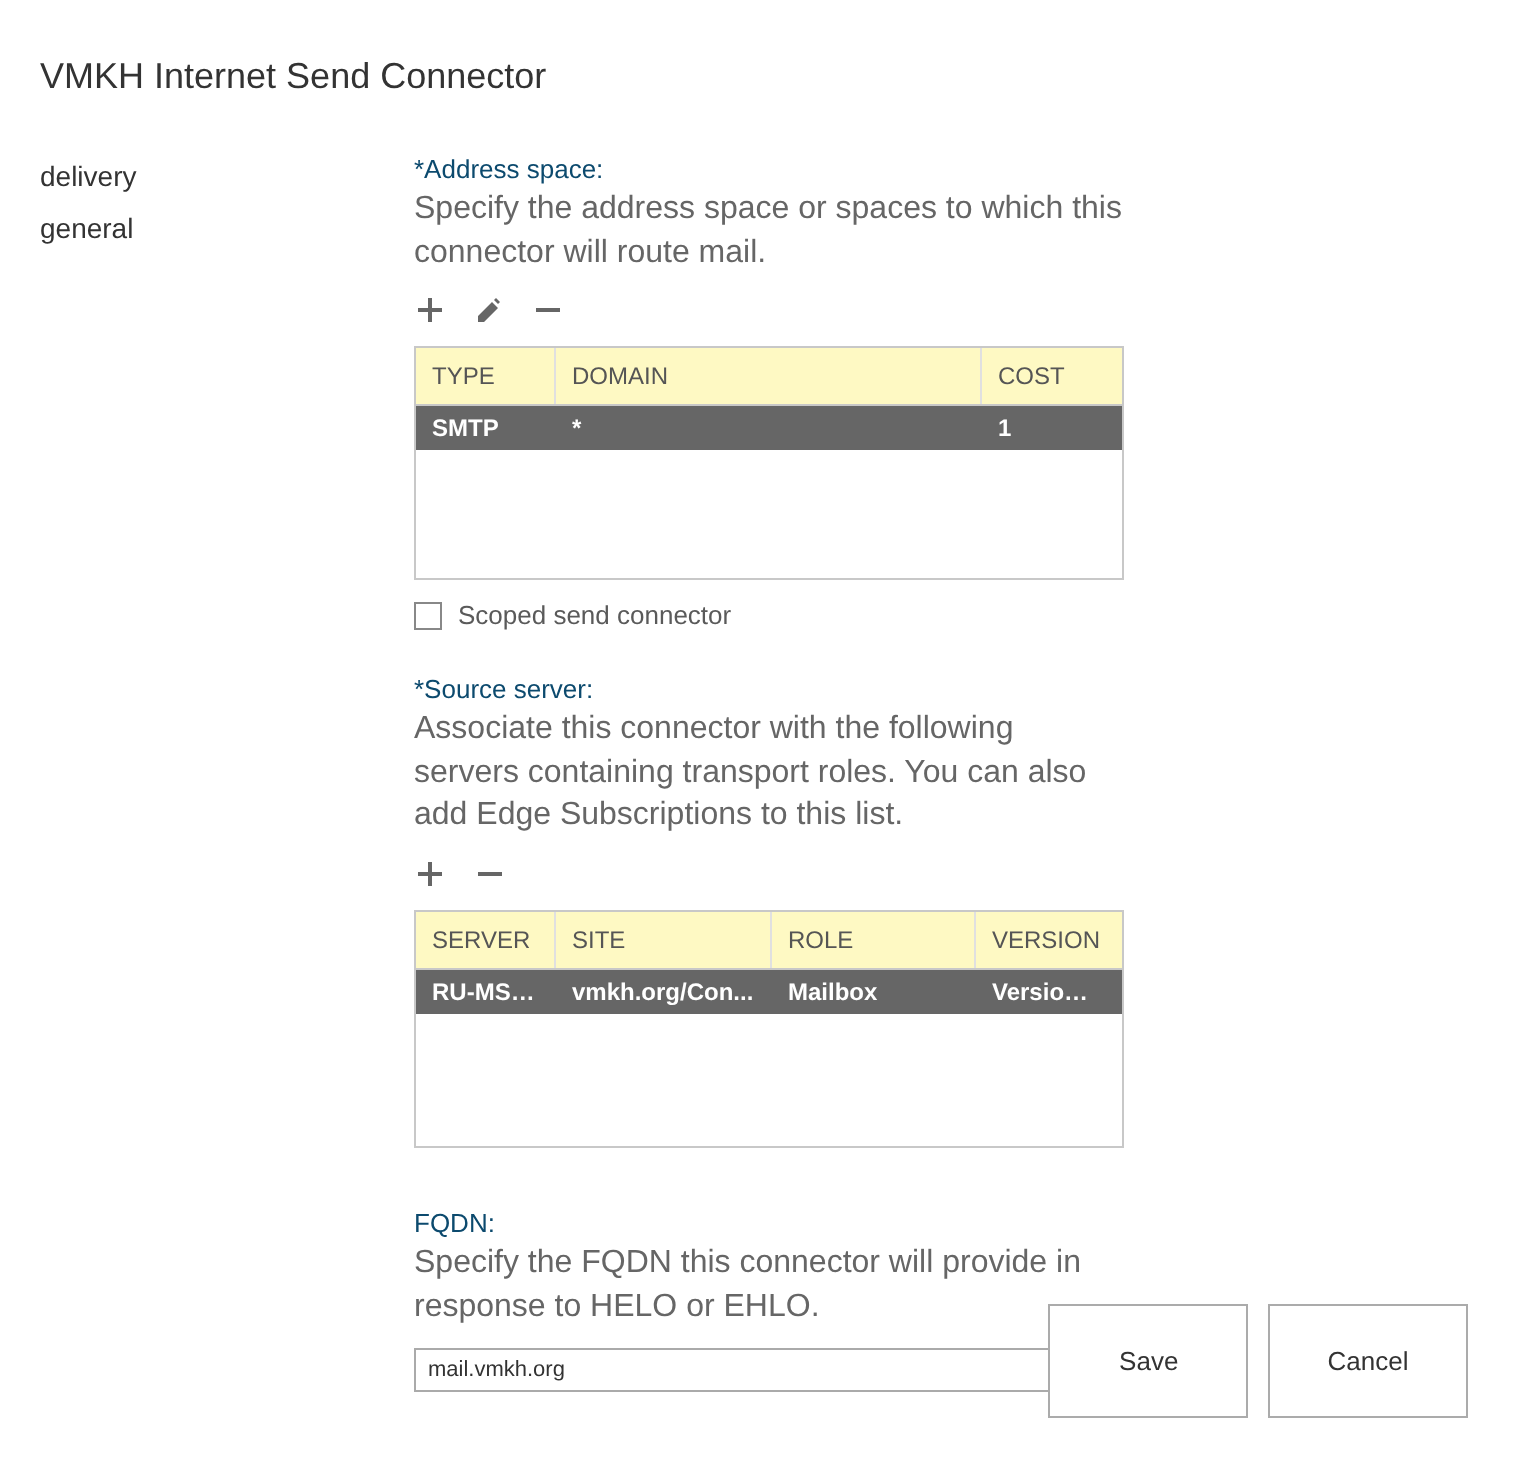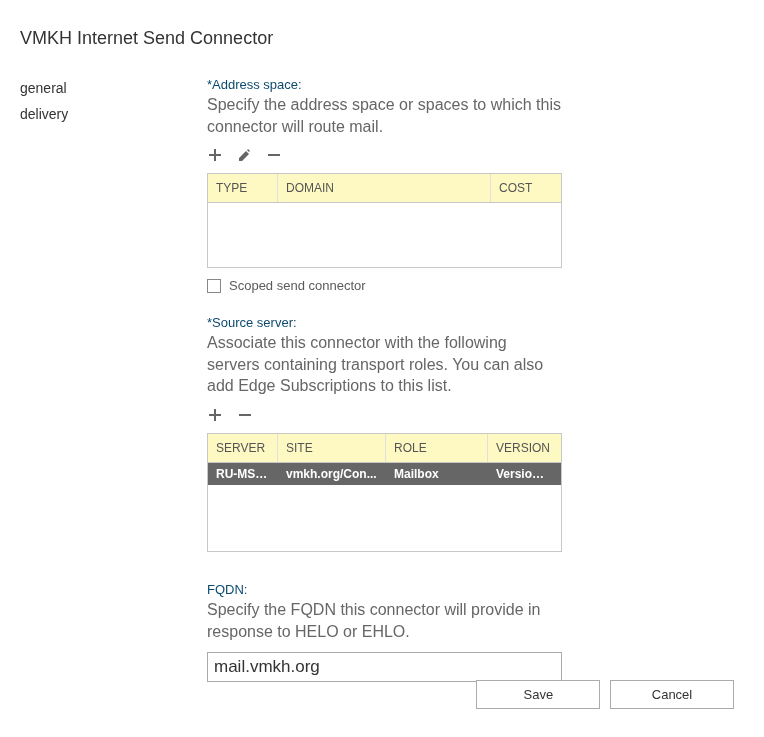--- a/index.html
+++ b/index.html
@@ -141,53 +141,53 @@
       height: 14px;
       border: 1px solid #888;
       display: inline-block;
       margin-right: 8px;
       cursor: pointer;
     }
     .fqdn-input {
       width: 355px;
       border: 1px solid #aaa;
       padding: 4px 6px;
-      font-size: 17px;
+      font-size: 11px;
       color: #333;
       font-family: inherit;
     }
     .button-row {
       position: absolute;
       bottom: 28px;
       right: 30px;
     }
     .btn {
       border: 1px solid #ababab;
       background: #fff;
-      padding: 6px 0;
-      width: 124px;
+      padding: 20px 0;
+      width: 100px;
       font-size: 13px;
       color: #333;
       cursor: pointer;
       margin-left: 6px;
       font-family: inherit;
     }
     .spacer-top {
       margin-top: 30px;
     }
   </style>
 </head>
 <body>
 
 <h1 class="page-title">VMKH Internet Send Connector</h1>
 
 <div class="layout">
   <div class="sidebar">
+    <div class="sidebar-item">delivery</div>
     <div class="sidebar-item">general</div>
-    <div class="sidebar-item">delivery</div>
   </div>
 
   <div class="main">
 
     
     <div class="section-label">*Address space:</div>
     <div class="section-desc">Specify the address space or spaces to which this connector will route mail.</div>
 
     <div class="toolbar">
       <span class="icon-btn">
@@ -205,20 +205,25 @@
             <rect x="2" y="7" width="12" height="2" fill="#666"></rect>
           </svg>
       </span>
     </div>
 
     <div class="tbl">
       <div class="tbl-head">
         <div class="col-type">TYPE</div>
         <div class="col-domain">DOMAIN</div>
         <div class="col-cost">COST</div>
+      </div>
+      <div class="tbl-row">
+        <div class="col-type">SMTP</div>
+        <div class="col-domain">*</div>
+        <div class="col-cost">1</div>
       </div>
       <div class="tbl-body"></div>
     </div>
 
     <div class="checkbox-row">
       <span class="chk"></span>
       <span>Scoped send connector</span>
     </div>
 
     

